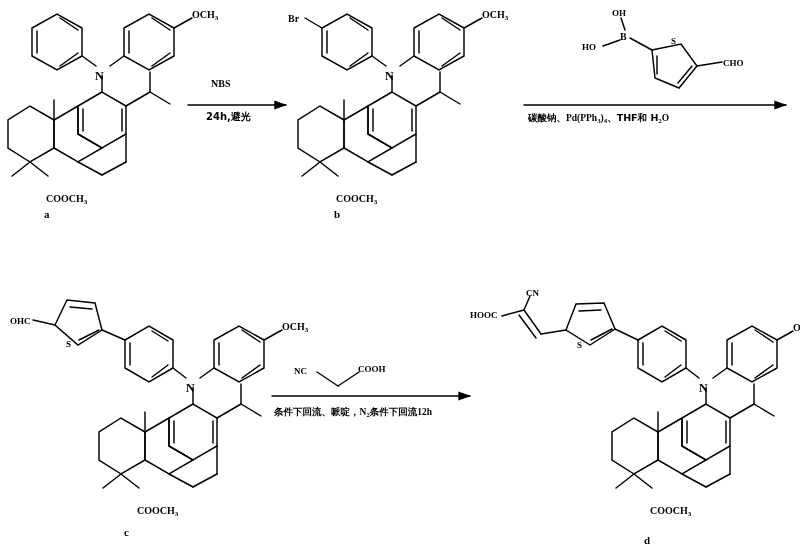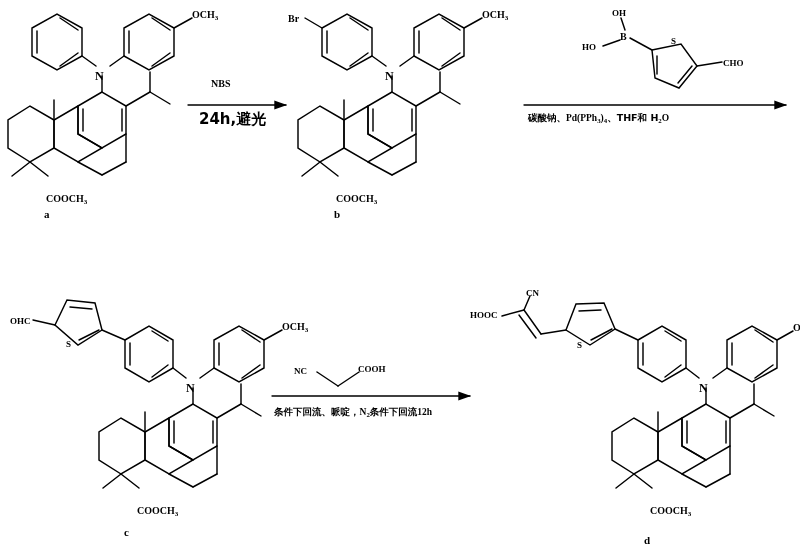--- a/index.html
+++ b/index.html
@@ -246,21 +246,21 @@
     <text x="650" y="514" font-size="10">COOCH<tspan font-size="7" dy="2">3</tspan></text>
   </g>
 </svg>
 
 <div class="struct-label" style="left:44px;top:208px;">a</div>
 <div class="struct-label" style="left:334px;top:208px;">b</div>
 <div class="struct-label" style="left:124px;top:526px;">c</div>
 <div class="struct-label" style="left:644px;top:534px;">d</div>
 
 <div class="cond" style="left:211px;top:78px;">NBS</div>
-<div class="cond cn" style="left:199px;top:110px;font-size:15px;">24h,避光</div>
+<div class="cond cn" style="left:206px;top:110px;font-size:10px;">24h,避光</div>
 
 <div class="cond" style="left:528px;top:112px;font-size:9.5px;">
   <span class="cn">碳酸钠</span><span class="cn">、</span><span>Pd(PPh</span><span class="sub">3</span><span>)</span><span class="sub">4</span><span class="cn">、</span><span class="cn">THF和 H</span><span class="sub">2</span><span>O</span>
 </div>
 
 <div class="cond" style="left:274px;top:406px;font-size:9.5px;">
   <span class="cn">条件下回流、哌啶，</span><span>N</span><span class="sub">2</span><span class="cn">条件下回流</span><span>12h</span>
 </div>
 
 </div>

